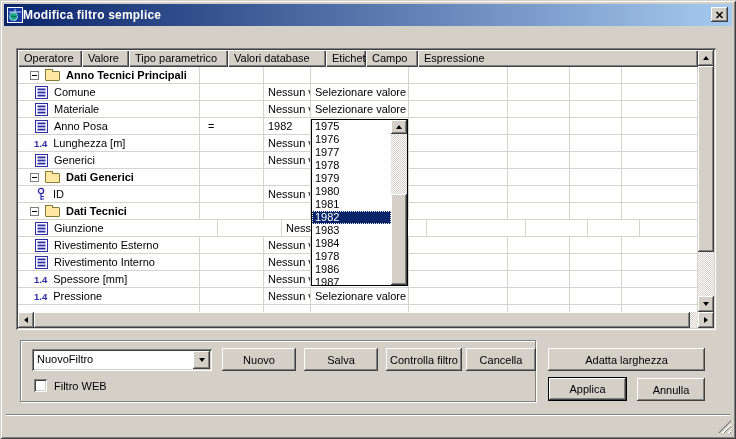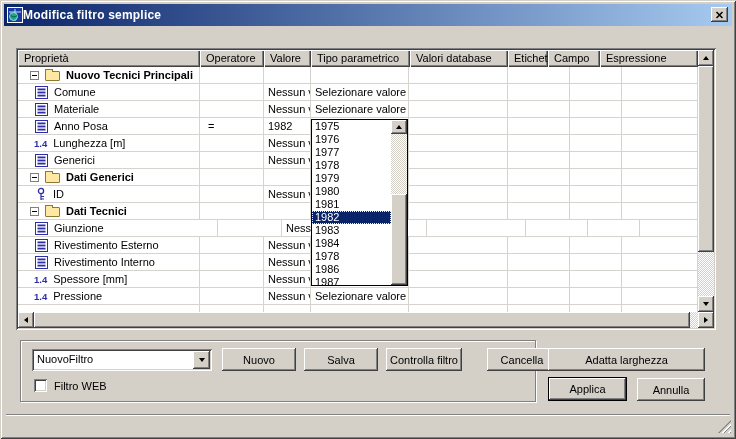--- a/index.html
+++ b/index.html
@@ -130,35 +130,34 @@
             <path d="M1.5 1 L7.5 7 M7.5 1 L1.5 7" stroke="#000" stroke-width="1.5"></path>
           </svg>
       </span>
     </button>
   </div>
 
   <div class="grid-frame">
     <div class="grid-main">
       <div class="grid-cols">
         <div class="grid-header" id="grid-header">
-            <div class="hcell" style="width: 182px;">Proprietà</div>
             <div class="hcell" style="width: 64px;">Operatore</div>
             <div class="hcell" style="width: 47px;">Valore</div>
             <div class="hcell" style="width: 99px;">Tipo parametrico</div>
             <div class="hcell" style="width: 98px;">Valori database</div>
             <div class="hcell" style="width: 40px;">Etichetta</div>
             <div class="hcell" style="width: 52px;">Campo</div>
             <div class="hcell" style="flex: 1 1 auto;">Espressione</div>
           </div>
         <div id="grid-rows">
             <div class="grow">
               <div class="cell prop-cell" style="width: 182px;">
                 <span class="expander"></span>
                 <span class="ico-folder" style="margin-left: 6px;"></span>
-                <span class="bold lblgap">Nuovo Tecnici Principali</span>
+                <span class="bold lblgap">Anno Tecnici Principali</span>
               </div>
               <div class="cell cell-op" style="width: 64px;"></div>
               <div class="cell" style="width: 47px;"></div>
               <div class="cell" style="width: 98px;"></div>
               <div class="cell" style="width: 99px;"></div>
               <div class="cell" style="width: 62px;"></div>
               <div class="cell" style="width: 52px;"></div>
               <div class="cell" style="flex: 1 1 auto;"></div>
             </div>
             <div class="grow">
@@ -448,21 +447,21 @@
   <div class="combo">
     <span class="combo-text">NuovoFiltro</span>
     <span class="combo-btn">
         <span class="arr-down"></span>
       </span>
   </div>
 
   <button class="btn" style="position:absolute;left:222px;top:348px;width:74px;height:23px;">Nuovo</button>
   <button class="btn" style="position:absolute;left:304px;top:348px;width:74px;height:23px;">Salva</button>
   <button class="btn" style="position:absolute;left:386px;top:348px;width:76px;height:23px;">Controlla filtro</button>
-  <button class="btn" style="position:absolute;left:466px;top:348px;width:70px;height:23px;margin-left:21px;">Cancella</button>
+  <button class="btn" style="position:absolute;left:466px;top:348px;width:70px;height:23px;">Cancella</button>
 
   <div class="chk-row">
     <span class="chk"></span>
     <span class="chk-label">Filtro WEB</span>
   </div>
 
   <button class="btn" style="position:absolute;left:548px;top:348px;width:157px;height:23px;">Adatta larghezza</button>
   <button class="btn btn-default" style="position:absolute;left:548px;top:377px;width:79px;height:24px;">Applica</button>
   <button class="btn" style="position:absolute;left:637px;top:378px;width:68px;height:23px;">Annulla</button>
 

